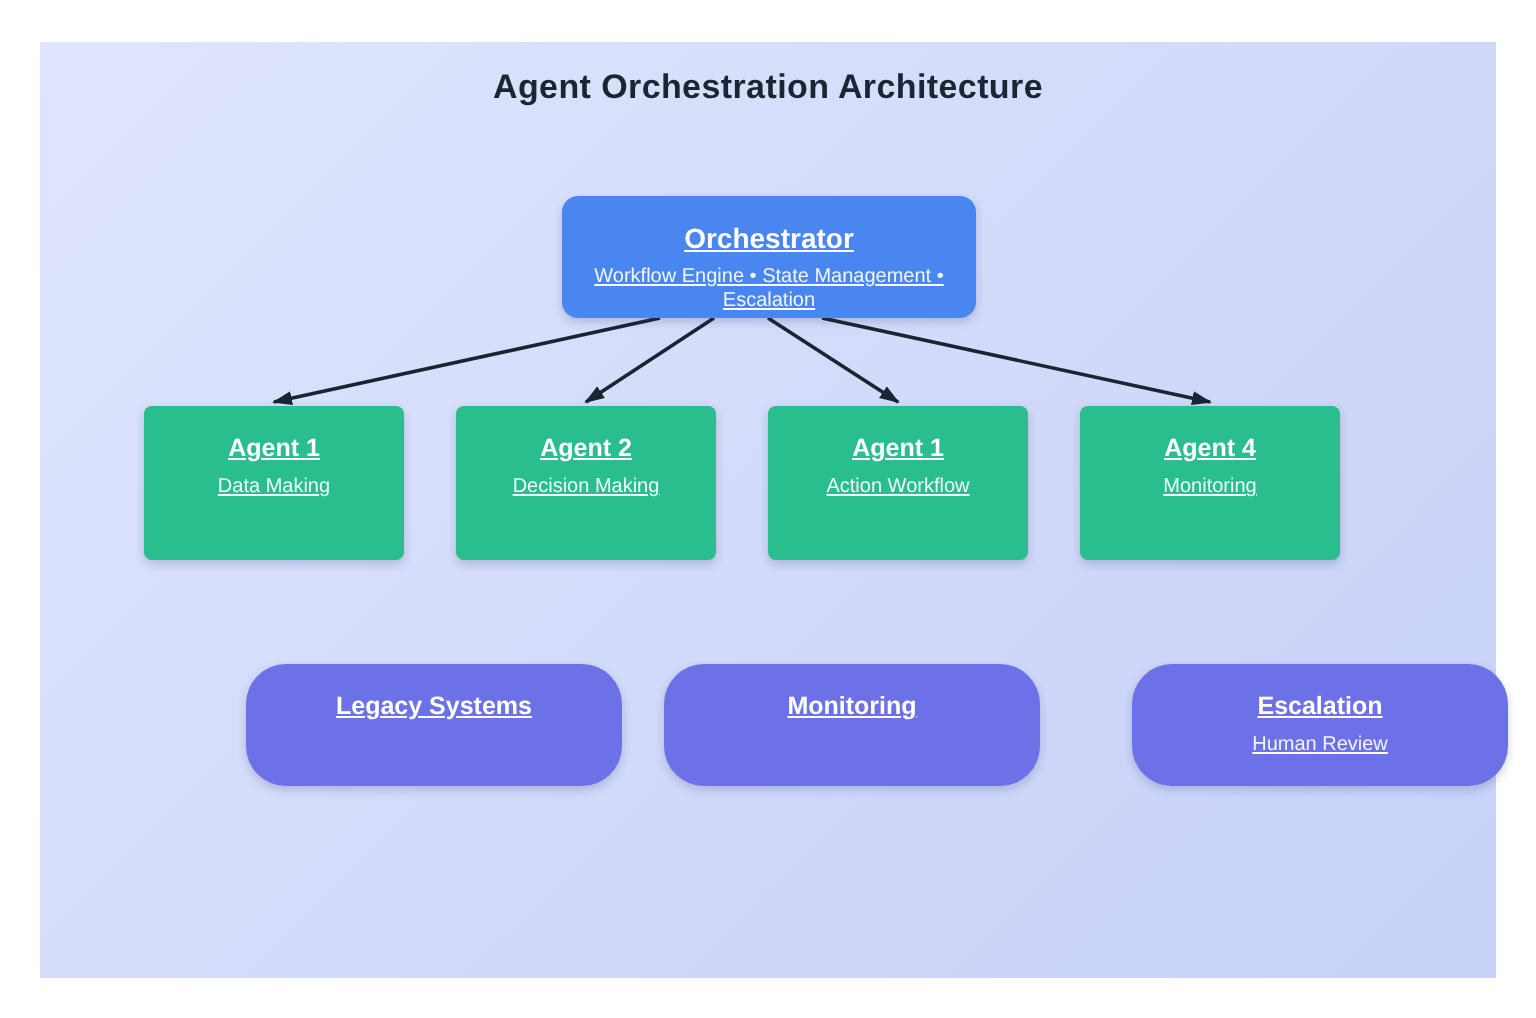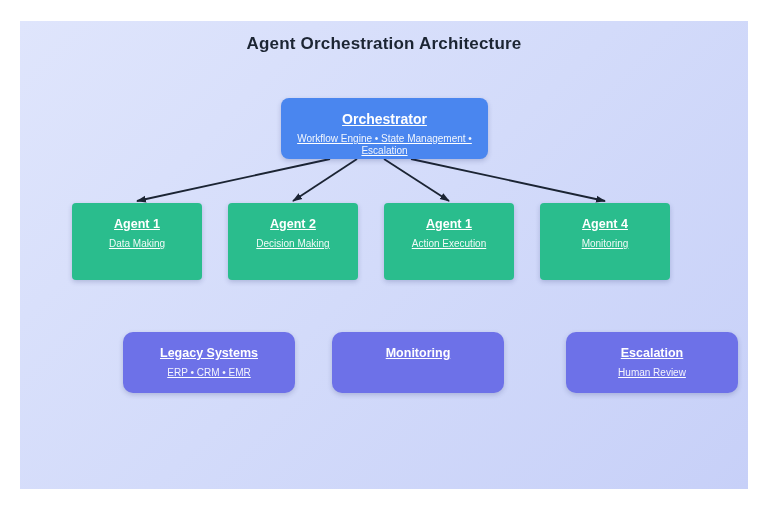--- a/index.html
+++ b/index.html
@@ -28,21 +28,21 @@
   .node-subtitle { font-size:10px; line-height:12px; margin-top:5px; color:rgba(255,255,255,0.92); }
   .orchestrator {
     left:261px; top:77px; width:207px; height:61px; border-radius:8px;
   }
   .orchestrator .node-title { font-size:14px; }
   .agent { top:182px; width:130px; height:77px; border-radius:4px; }
   .agent-1 { left:52px; }
   .agent-2 { left:208px; }
   .agent-3 { left:364px; }
   .agent-4 { left:520px; }
-  .system { top:311px; width:172px; height:61px; border-radius:10px; }
+  .system { top:311px; width:188px; height:61px; border-radius:20px; }
   .system-1 { left:103px; }
   .system-2 { left:312px; }
   .system-3 { left:546px; }
 </style>
 </head>
 <body>
 
 <div class="page">
   <div class="canvas">
 
@@ -68,30 +68,29 @@
     <div class="node agent agent-1" style="background: rgb(42, 189, 141);">
       <div class="node-title">Agent 1</div>
       <div class="node-subtitle">Data Making</div>
     </div>
     <div class="node agent agent-2" style="background: rgb(42, 189, 141);">
       <div class="node-title">Agent 2</div>
       <div class="node-subtitle">Decision Making</div>
     </div>
     <div class="node agent agent-3" style="background: rgb(42, 189, 141);">
       <div class="node-title">Agent 1</div>
-      <div class="node-subtitle">Action Execution</div>
+      <div class="node-subtitle">Action Workflow</div>
     </div>
     <div class="node agent agent-4" style="background: rgb(42, 189, 141);">
       <div class="node-title">Agent 4</div>
       <div class="node-subtitle">Monitoring</div>
     </div>
 
     <div class="node system system-1" style="background: rgb(109, 113, 232);">
       <div class="node-title">Legacy Systems</div>
-      <div class="node-subtitle">ERP • CRM • EMR</div>
     </div>
     <div class="node system system-2" style="background: rgb(109, 113, 232);">
       <div class="node-title">Monitoring</div>
     </div>
     <div class="node system system-3" style="background: rgb(109, 113, 232);">
       <div class="node-title">Escalation</div>
       <div class="node-subtitle">Human Review</div>
     </div>
 
   </div>

